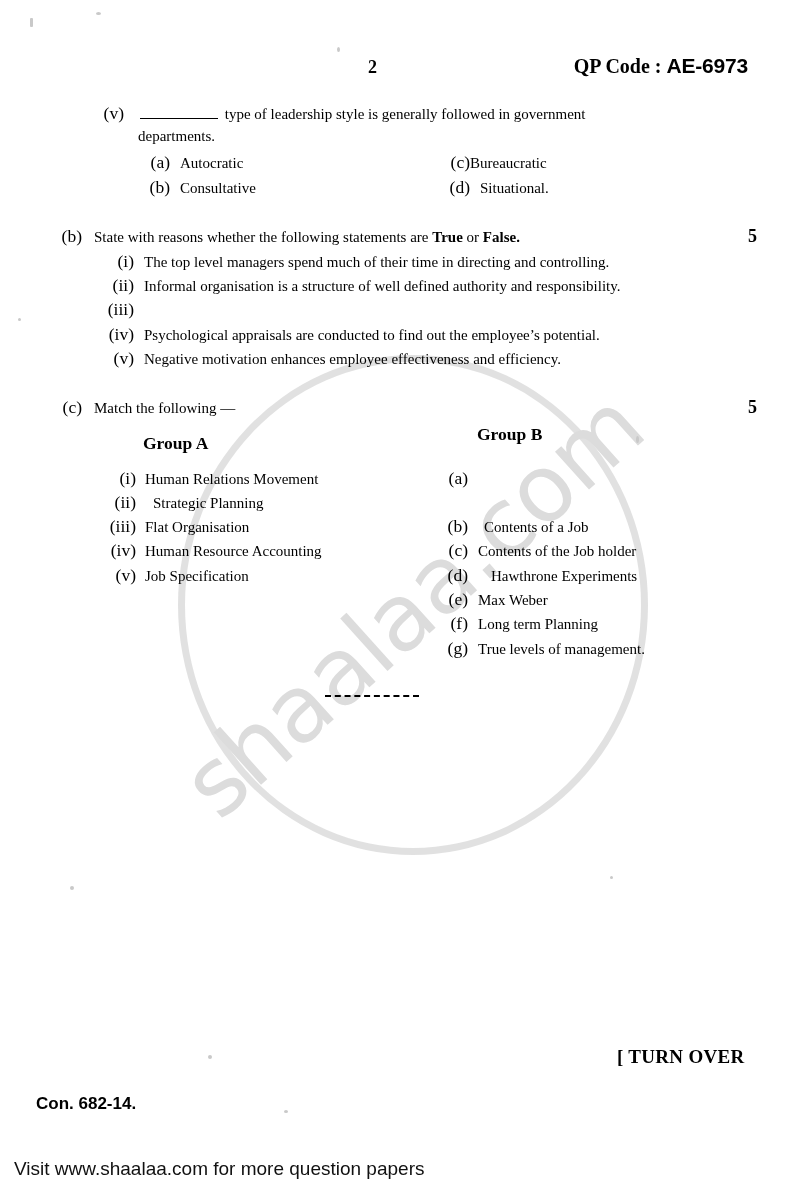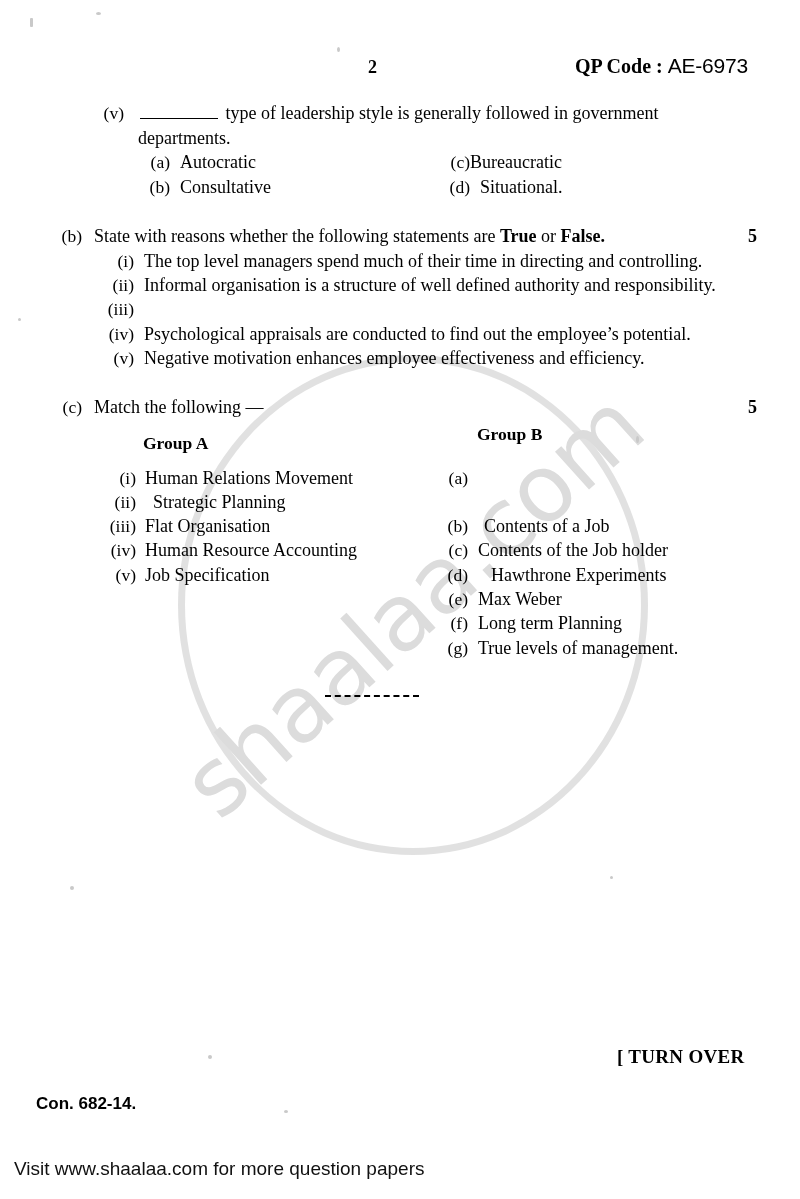--- a/index.html
+++ b/index.html
@@ -75,39 +75,39 @@
   .qpcode {
     position: absolute;
     right: 52px;
     top: 54px;
     font-size: 20px;
     font-weight: bold;
     white-space: nowrap;
   }
   .qpcode .code {
     font-family: "Liberation Sans", sans-serif;
-    font-weight: normal;
+    font-weight: bold;
     font-size: 21px;
     letter-spacing: -0.2px;
   }
 
   
   .row {
     position: absolute;
     display: flex;
     align-items: baseline;
   }
   .marker {
     display: inline-block;
     text-align: right;
     flex: 0 0 auto;
     font-size: 17.5px;
   }
   .txt {
-    font-size: 18px;
+    font-size: 15px;
     white-space: nowrap;
   }
   .txt.wrapcol { white-space: normal; }
 
   .mark-right {
     position: absolute;
     left: 748px;
     font-size: 18px;
     font-weight: bold;
   }

